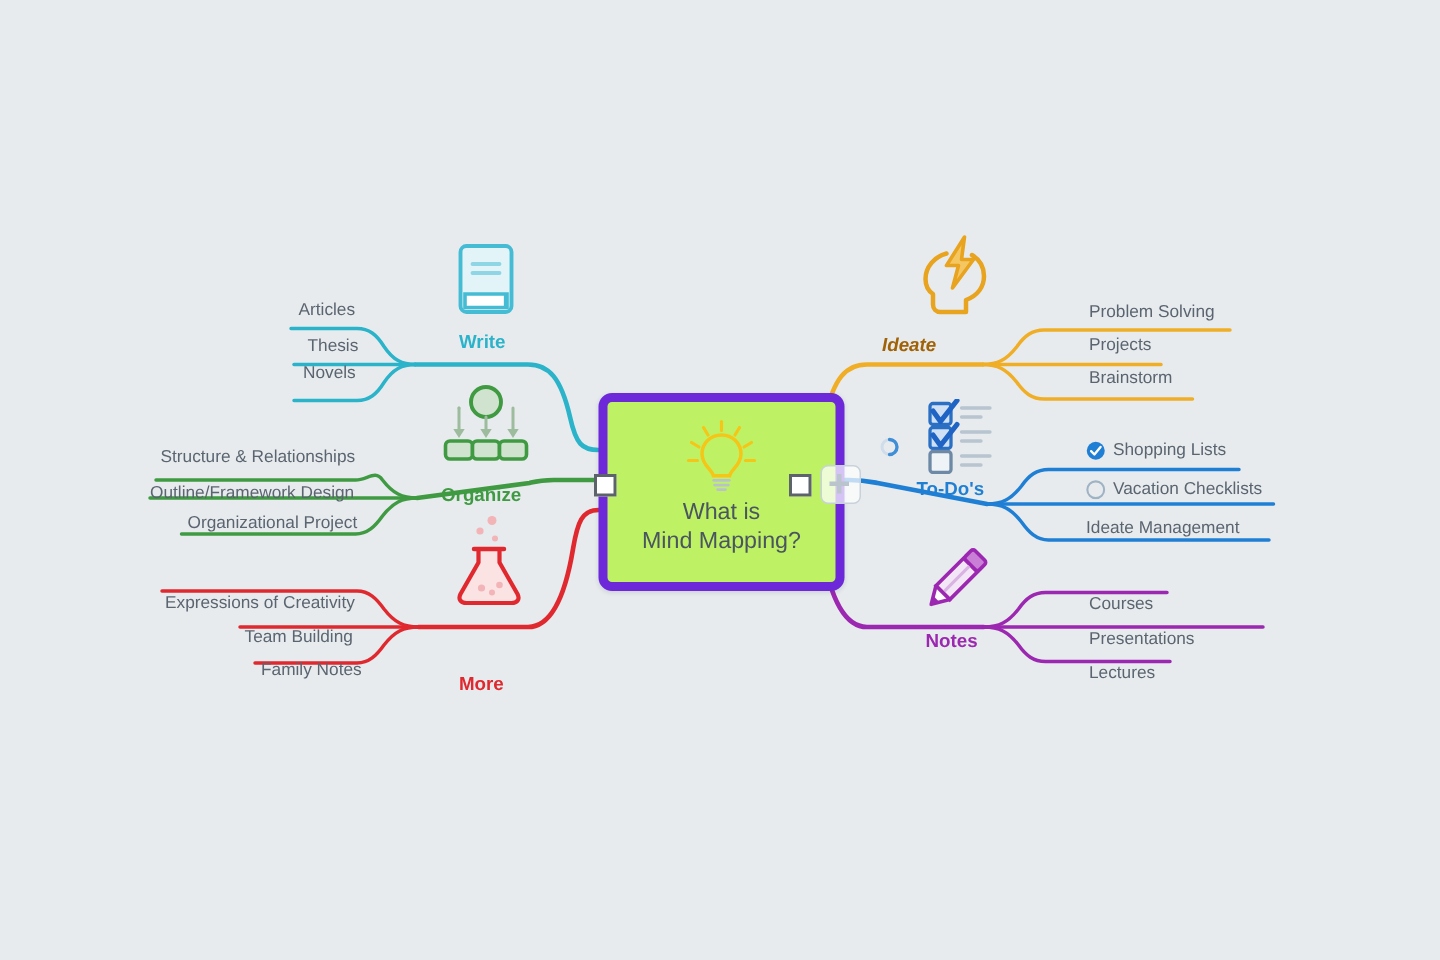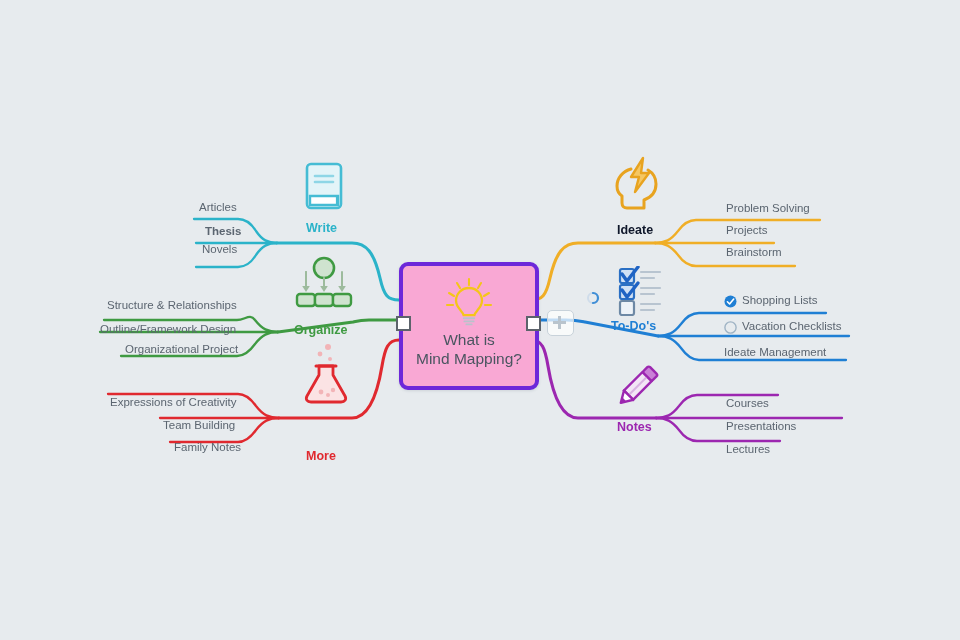--- a/index.html
+++ b/index.html
@@ -22,25 +22,26 @@
     left: 0; top: 0;
     width: 960px; height: 640px;
     pointer-events: none;
   }
 
   
   .center-node {
     position: absolute;
     left: 399px; top: 262px;
     width: 132px; height: 120px;
-    background: #f9a8d4;
-    border: 4px solid #6d28d9;
+    background: #bef264;
+    border: 6px solid #6d28d9;
     border-radius: 9px;
     box-shadow: 0 1px 3px rgba(40,60,80,.13);
     z-index: 40;
+    padding-left: 20px;
   }
   .center-bulb {
     position: absolute;
     left: 0; right: 0; top: 10px;
     height: 52px;
     display: flex;
     align-items: center;
     justify-content: center;
   }
   .center-title {
@@ -291,28 +292,28 @@
       </g>
     </svg>
   </div>
 
   <div class="branch-label" style="left:306px; top:221px; color:#2bb3c9;">Write</div>
 
   <div class="branch-label" style="left:294px; top:323px; color:#3f9a42;">Organize</div>
 
   <div class="branch-label" style="left:306px; top:421px; color:#e0292f;margin-top:28px;">More</div>
 
-  <div class="branch-label" style="left:617px; top:223px; color:#0f172a;">Ideate</div>
+  <div class="branch-label" style="left:588px; top:223px; color:#a16207;font-style:italic;">Ideate</div>
 
   <div class="branch-label" style="left:611px; top:319px; color:#1f7fd4;">To-Do's</div>
 
   <div class="branch-label" style="left:617px; top:420px; color:#9c27b0;text-align:center;">Notes</div>
 
   <div class="leaf" style="left:199px; top:201px;">Articles</div>
-  <div class="leaf" style="left:205px; top:225px;font-weight:bold;">Thesis</div>
+  <div class="leaf" style="left:205px; top:225px;">Thesis</div>
   <div class="leaf" style="left:202px; top:243px;">Novels</div>
 
   <div class="leaf" style="left:107px; top:299px;">Structure &amp; Relationships</div>
   <div class="leaf" style="left:100px; top:323px;">Outline/Framework Design</div>
   <div class="leaf" style="left:125px; top:343px;">Organizational Project</div>
 
   <div class="leaf" style="left:110px; top:396px;">Expressions of Creativity</div>
   <div class="leaf" style="left:163px; top:419px;">Team Building</div>
   <div class="leaf" style="left:174px; top:441px;">Family Notes</div>
 

